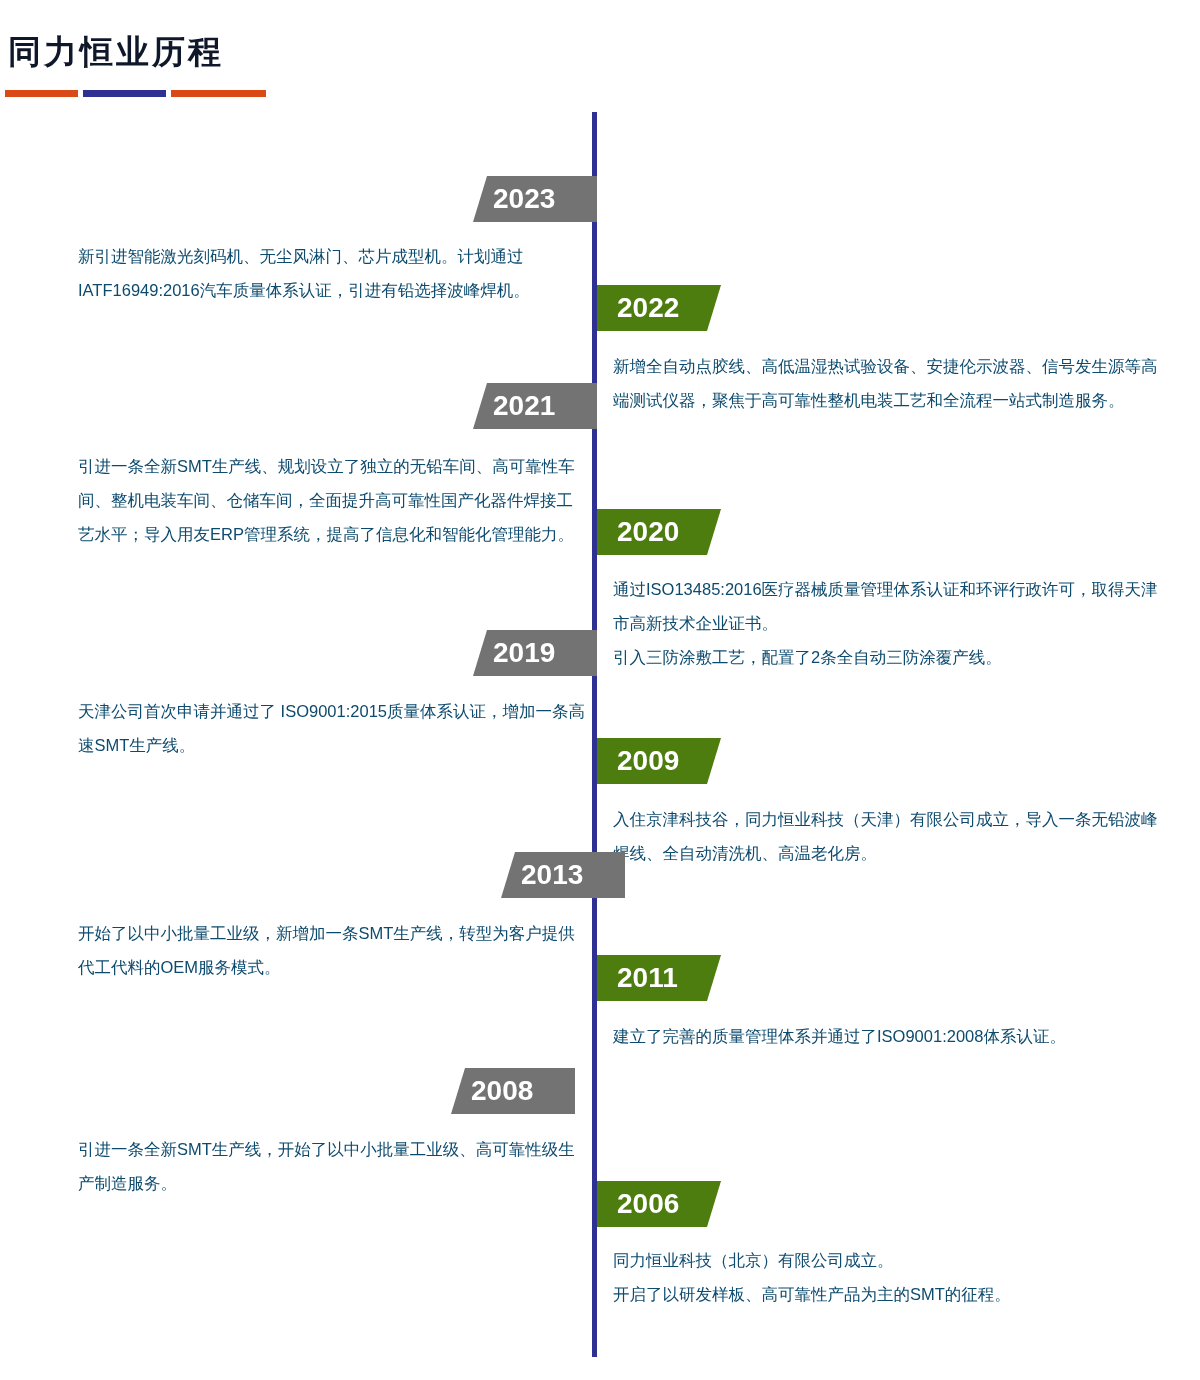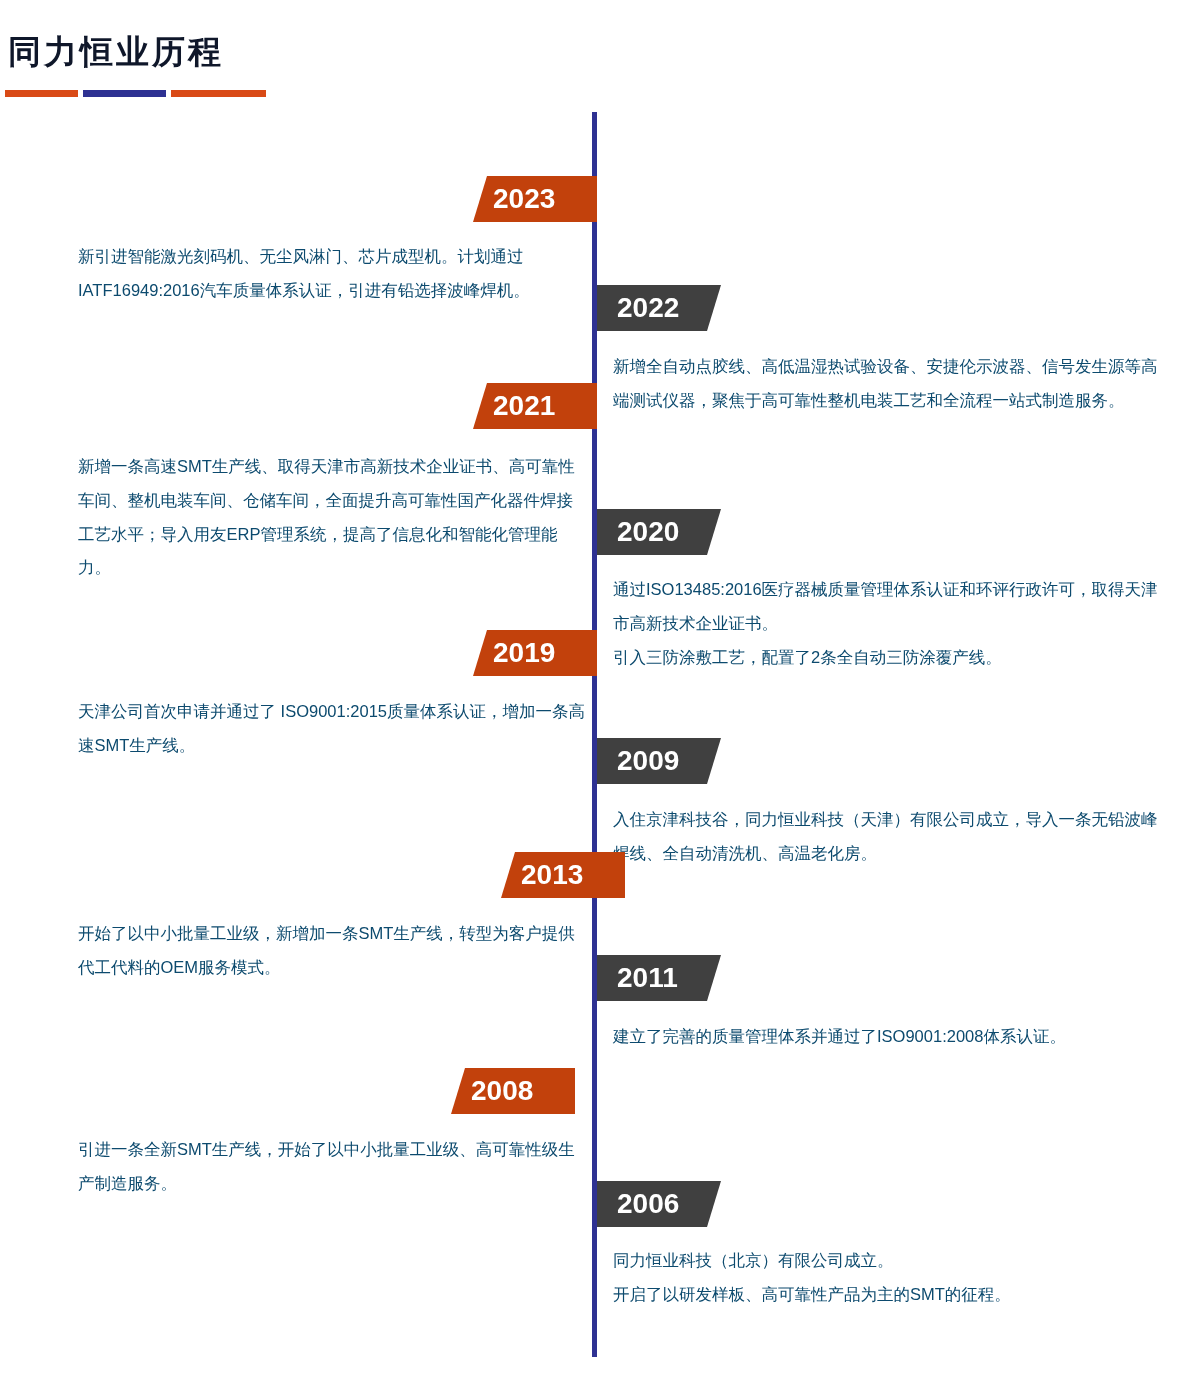--- a/index.html
+++ b/index.html
@@ -68,28 +68,28 @@
     position: absolute;
     height: 46px;
     line-height: 46px;
     font-size: 28px;
     font-weight: bold;
     color: #ffffff;
     box-sizing: border-box;
   }
   .year-tag.left {
     width: 124px;
-    background: #c2410c;
+    background: #737373;
     text-align: left;
     padding-left: 20px;
     clip-path: polygon(14px 0, 124px 0, 124px 46px, 0 46px);
   }
   .year-tag.right {
     width: 124px;
-    background: #404040;
+    background: #4d7c0f;
     text-align: left;
     padding-left: 20px;
     clip-path: polygon(0 0, 124px 0, 110px 46px, 0 46px);
   }
 
   .entry-text {
     position: absolute;
     font-size: 16.5px;
     line-height: 2.05;
     color: #0c4a6e;
@@ -123,21 +123,21 @@
     <div class="entry-text left" style="left:78px; top:240px;">新引进智能激光刻码机、无尘风淋门、芯片成型机。计划通过IATF16949:2016汽车质量体系认证，引进有铅选择波峰焊机。</div>
   </div>
 
   <div class="entry">
     <div class="year-tag right" style="left:597px; top:285px;">2022</div>
     <div class="entry-text right" style="left:613px; top:350px;">新增全自动点胶线、高低温湿热试验设备、安捷伦示波器、信号发生源等高端测试仪器，聚焦于高可靠性整机电装工艺和全流程一站式制造服务。</div>
   </div>
 
   <div class="entry">
     <div class="year-tag left" style="left:473px; top:383px;">2021</div>
-    <div class="entry-text left" style="left:78px; top:450px;">新增一条高速SMT生产线、取得天津市高新技术企业证书、高可靠性车间、整机电装车间、仓储车间，全面提升高可靠性国产化器件焊接工艺水平；导入用友ERP管理系统，提高了信息化和智能化管理能力。</div>
+    <div class="entry-text left" style="left:78px; top:450px;">引进一条全新SMT生产线、规划设立了独立的无铅车间、高可靠性车间、整机电装车间、仓储车间，全面提升高可靠性国产化器件焊接工艺水平；导入用友ERP管理系统，提高了信息化和智能化管理能力。</div>
   </div>
 
   <div class="entry">
     <div class="year-tag right" style="left:597px; top:509px;">2020</div>
     <div class="entry-text right" style="left:613px; top:573px;">通过ISO13485:2016医疗器械质量管理体系认证和环评行政许可，取得天津市高新技术企业证书。
 引入三防涂敷工艺，配置了2条全自动三防涂覆产线。</div>
   </div>
 
   <div class="entry">
     <div class="year-tag left" style="left:473px; top:630px;">2019</div>

